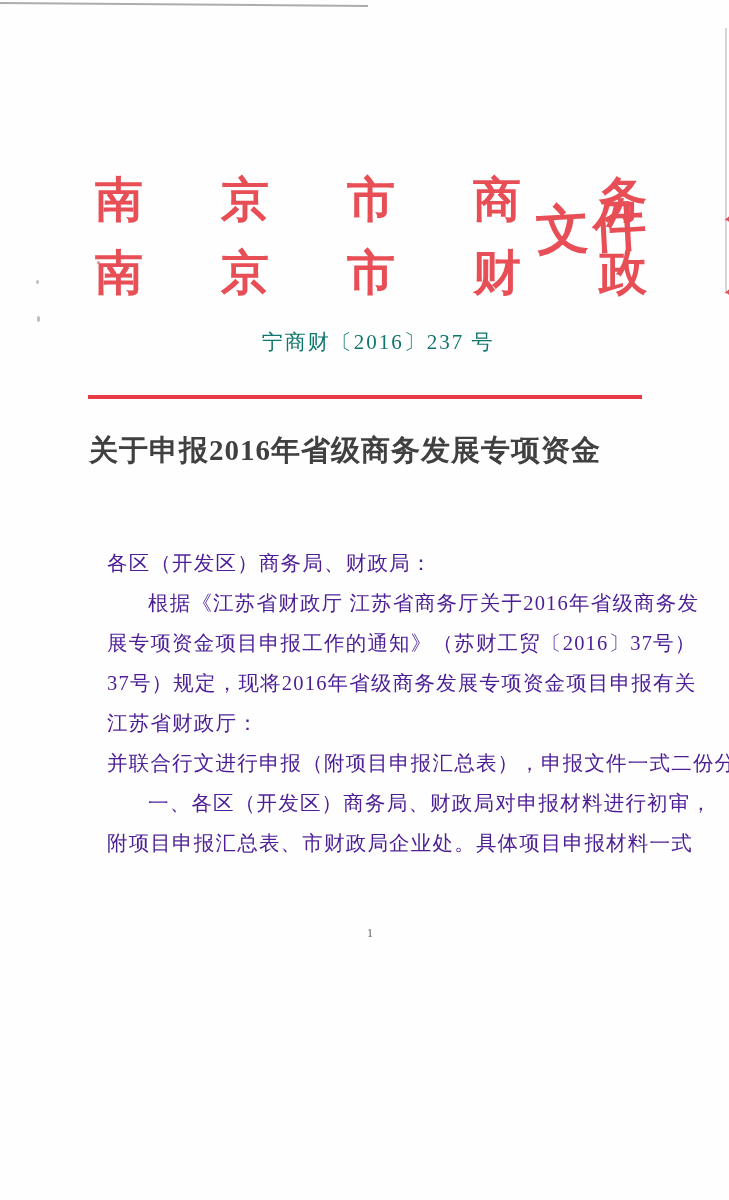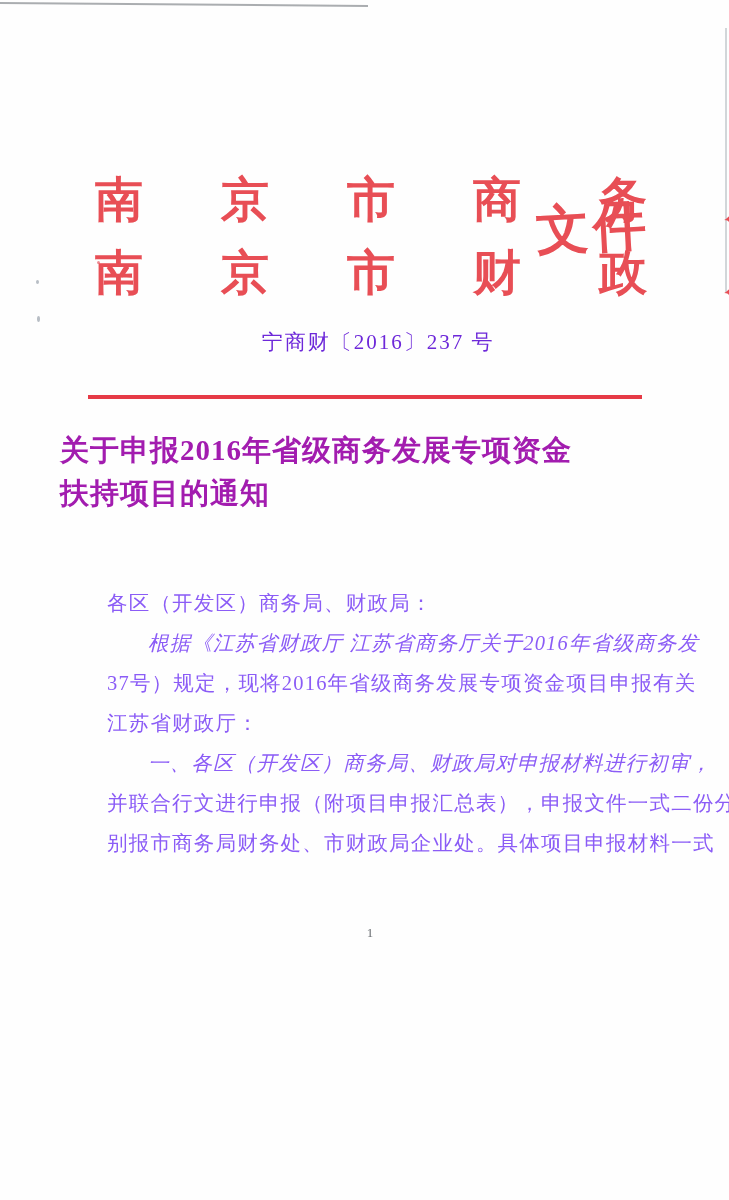--- a/index.html
+++ b/index.html
@@ -72,60 +72,61 @@
   }
 
   .doc-number {
     position: absolute;
     left: 88px;
     width: 580px;
     top: 328px;
     text-align: center;
     font-size: 21px;
     letter-spacing: 2px;
-    color: #6d28d9;
+    color: #0f766e;
     white-space: nowrap;
   }
 
   .red-rule {
     position: absolute;
     left: 88px;
     top: 395px;
     width: 554px;
     height: 4px;
     background: #e63a46;
   }
 
   .doc-title {
     position: absolute;
     left: 60px;
     width: 570px;
+    text-align: center;
     font-weight: bold;
-    color: #a21caf;
+    color: #404040;
     font-size: 29px;
     letter-spacing: 1px;
     line-height: 1;
     white-space: nowrap;
   }
   .doc-title-1 { top: 436px; }
   .doc-title-2 { top: 479px; }
 
   .body-text {
     position: absolute;
     left: 107px;
-    top: 583px;
+    top: 543px;
     width: 545px;
     font-size: 20.5px;
     line-height: 40px;
     letter-spacing: 1.2px;
-    color: #8b5cf6;
+    color: #4c1d95;
     white-space: nowrap;
   }
   .body-line { height: 40px; }
-  .indent { text-indent: 2em; font-style: italic; }
+  .indent { text-indent: 2em; }
 
   .page-number {
     position: absolute;
     left: 0;
     width: 740px;
     top: 925px;
     text-align: center;
     font-size: 13px;
     color: #6a6e72;
   }
@@ -146,27 +147,27 @@
   <div class="agency-line agency-line-2">南 京 市 财 政 局</div>
 
   <div class="doc-type-label">文件</div>
 
   <div class="doc-number">宁商财〔2016〕237 号</div>
 
   <div class="red-rule"></div>
 
   <div class="doc-title doc-title-1">关于申报2016年省级商务发展专项资金</div>
 
-  <div class="doc-title doc-title-2">扶持项目的通知</div>
 
   <div class="body-text">
     <div class="body-line">各区（开发区）商务局、财政局：</div>
     <div class="body-line indent">根据《江苏省财政厅  江苏省商务厅关于2016年省级商务发</div>
+    <div class="body-line">展专项资金项目申报工作的通知》（苏财工贸〔2016〕37号）</div>
     <div class="body-line">37号）规定，现将2016年省级商务发展专项资金项目申报有关</div>
     <div class="body-line">江苏省财政厅：</div>
+    <div class="body-line">并联合行文进行申报（附项目申报汇总表），申报文件一式二份分</div>
     <div class="body-line indent">一、各区（开发区）商务局、财政局对申报材料进行初审，</div>
-    <div class="body-line">并联合行文进行申报（附项目申报汇总表），申报文件一式二份分</div>
-    <div class="body-line">别报市商务局财务处、市财政局企业处。具体项目申报材料一式</div>
+    <div class="body-line">附项目申报汇总表、市财政局企业处。具体项目申报材料一式</div>
   </div>
 
   <div class="page-number">1</div>
 
 </div>
 
 </body></html>

